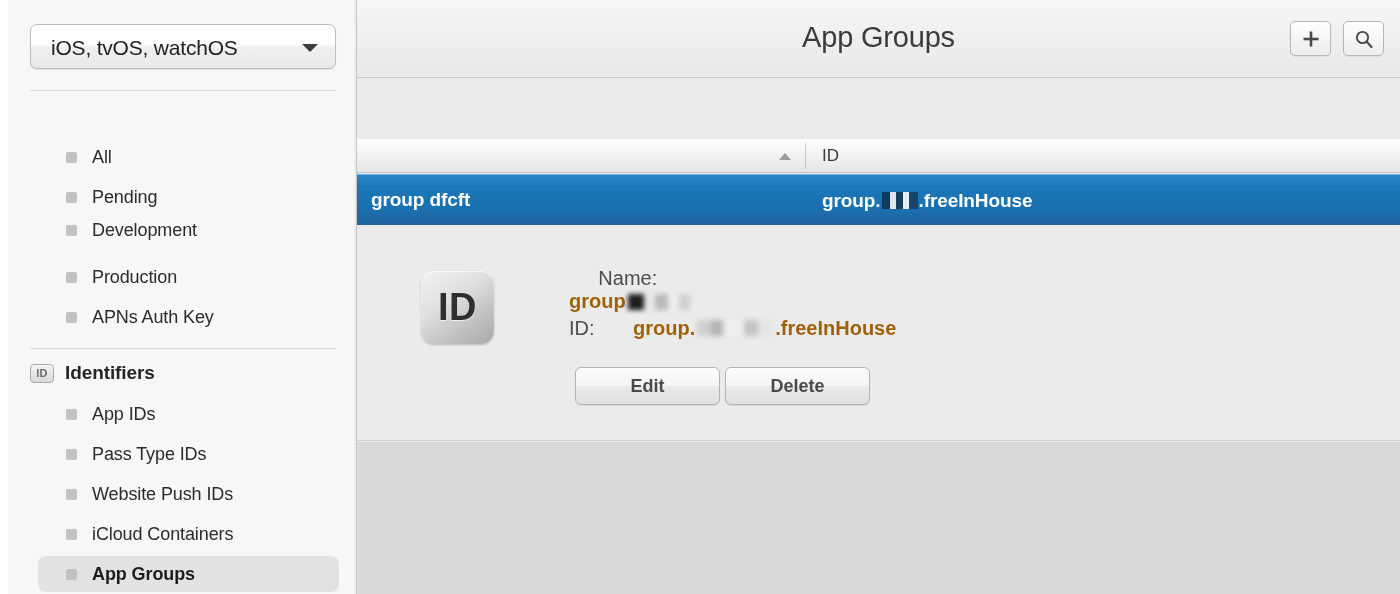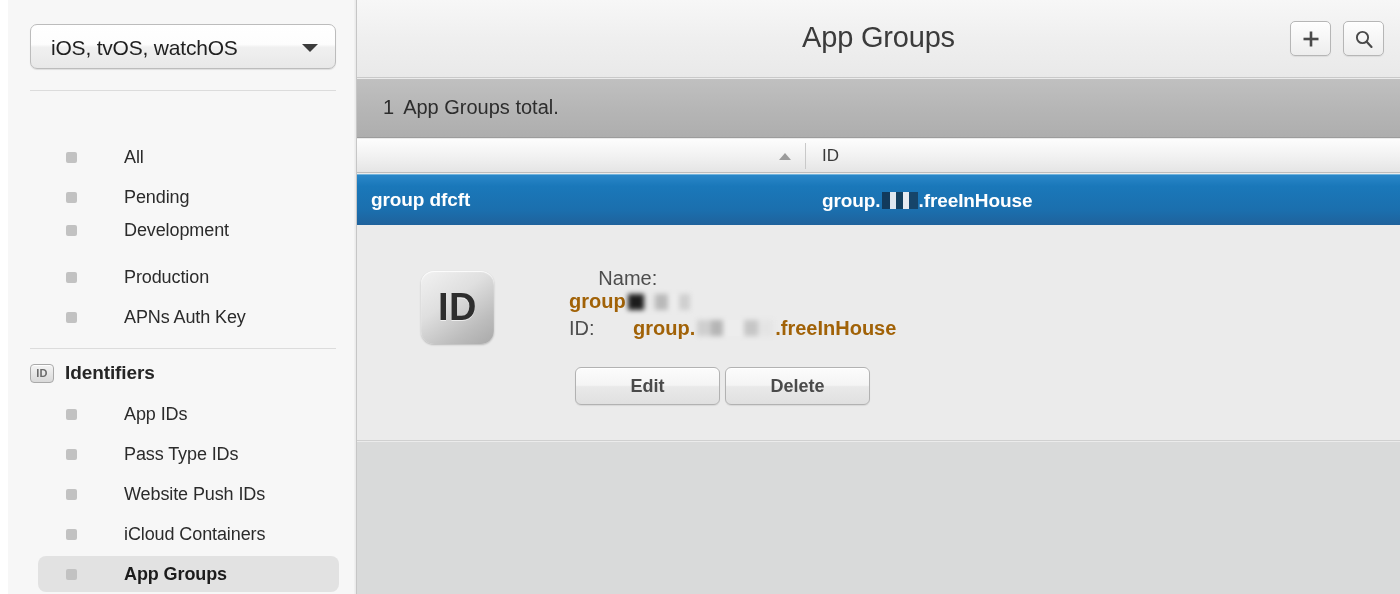--- a/index.html
+++ b/index.html
@@ -112,21 +112,20 @@
 
   
   .side-item {
     position: absolute;
     left: 30px;
     width: 301px; height: 36px;
     display: flex;
     align-items: center;
     border-radius: 8px;
     cursor: default;
-    gap: 32px;
   }
   .side-item .si-bullet {
     width: 11px; height: 11px;
     border-radius: 2px;
     background: #c2c2c2;
     margin-left: 28px;
     flex: none;
   }
   .side-item .si-label {
     margin-left: 15px;
@@ -456,25 +455,20 @@
       </div>
 
       <div class="tb-btn" id="btn-search">
         <svg width="19" height="19" viewBox="0 0 19 19">
           <circle cx="8" cy="8" r="5.6" fill="none" stroke="#4a4a4a" stroke-width="1.9"></circle>
           <line x1="12.2" y1="12.2" x2="17" y2="17.4" stroke="#4a4a4a" stroke-width="2.2" stroke-linecap="round"></line>
         </svg>
       </div>
     </div>
 
-    <div id="total-bar">
-      <div class="tot-text">
-        <span class="tot-count">1</span><span>App Groups total.</span>
-      </div>
-    </div>
 
     <div id="table-head">
       <div class="th" id="th-name">Name</div>
       <div id="sort-arrow"></div>
       <div id="th-divider"></div>
       <div class="th" id="th-id">ID</div>
     </div>
 
     <div id="data-row">
       <div class="cell" id="cell-name">group dfcft</div>

